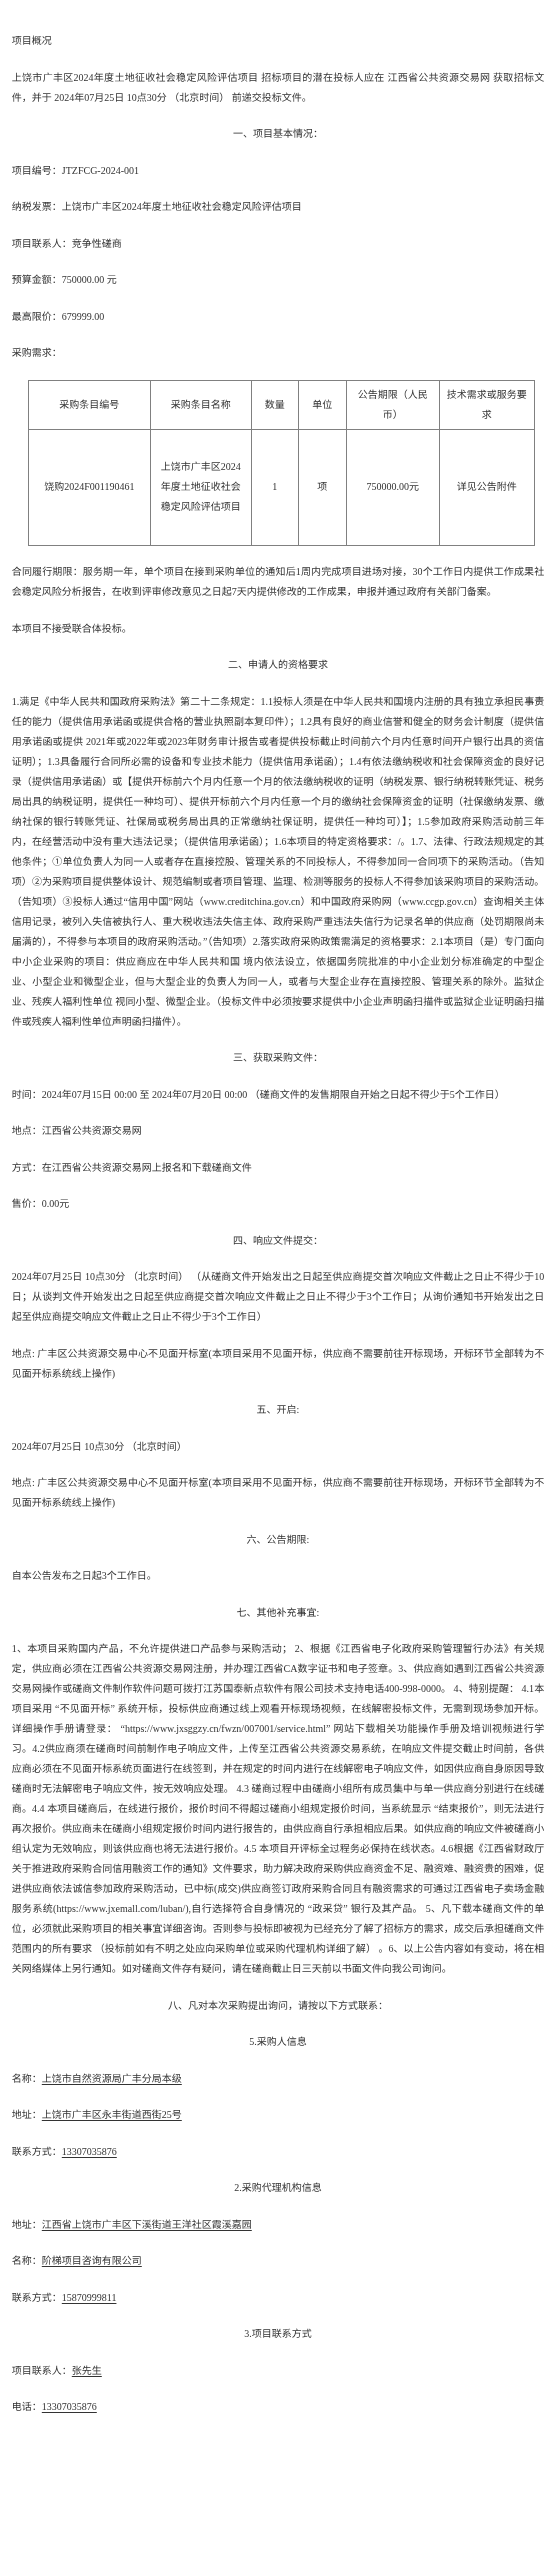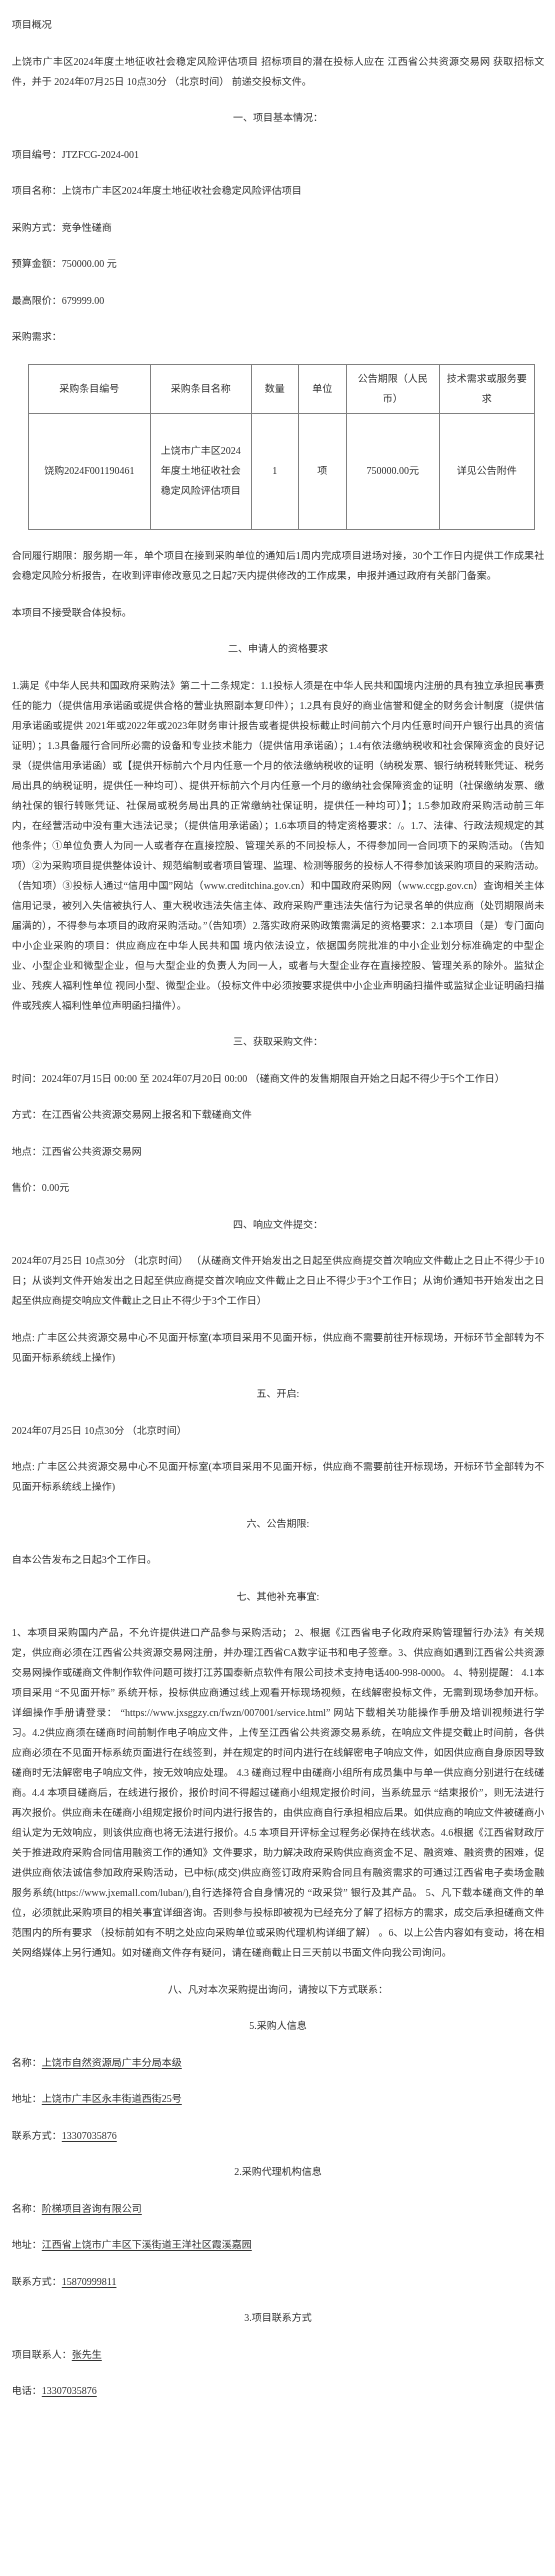--- a/index.html
+++ b/index.html
@@ -7,21 +7,21 @@
     width:556px;
     font-family:"Liberation Serif","DejaVu Serif",serif;
     color:#333333;
   }
   .doc{
     padding:15.3px 11.8px 20px 11.8px;
     font-size:10px;
     line-height:20px;
     text-align:justify;
   }
-  .doc > :first-child{margin-top:0;}
+  .doc > :first-child{margin-top:16px;}
   p{margin:16.5px 0;}
   p.heading{text-align:center;}
   .uval{
     text-decoration:underline;
     text-underline-offset:2.4px;
   }
   table.items{
     border-collapse:collapse;
     table-layout:fixed;
     width:506px;
@@ -41,22 +41,22 @@
   table.items tbody tr{height:116px;}
 </style>
 </head>
 <body>
 
 <div class="doc">
     <p>项目概况</p>
     <p>上饶市广丰区2024年度土地征收社会稳定风险评估项目 招标项目的潜在投标人应在 江西省公共资源交易网 获取招标文件，并于 2024年07月25日 10点30分 （北京时间） 前递交投标文件。</p>
     <p class="heading">一、项目基本情况：</p>
     <p>项目编号：JTZFCG-2024-001</p>
-    <p>项目名称：上饶市广丰区2024年度土地征收社会稳定风险评估项目</p>
-    <p>采购方式：竞争性磋商</p>
+    <p>纳税发票：上饶市广丰区2024年度土地征收社会稳定风险评估项目</p>
+    <p>项目联系人：竞争性磋商</p>
     <p>预算金额：750000.00 元</p>
     <p>最高限价：679999.00</p>
     <p>采购需求：</p>
     <table class="items">
       <colgroup>
         <col style="width: 122px;">
         <col style="width: 101px;">
         <col style="width: 47px;">
         <col style="width: 48px;">
         <col style="width: 93px;">
@@ -82,39 +82,39 @@
           <td>详见公告附件</td>
         </tr>
       </tbody>
     </table>
     <p>合同履行期限：服务期一年，单个项目在接到采购单位的通知后1周内完成项目进场对接，30个工作日内提供工作成果社会稳定风险分析报告，在收到评审修改意见之日起7天内提供修改的工作成果，申报并通过政府有关部门备案。</p>
     <p>本项目不接受联合体投标。</p>
     <p class="heading">二、申请人的资格要求</p>
     <p>1.满足《中华人民共和国政府采购法》第二十二条规定：1.1投标人须是在中华人民共和国境内注册的具有独立承担民事责任的能力（提供信用承诺函或提供合格的营业执照副本复印件）；1.2具有良好的商业信誉和健全的财务会计制度（提供信用承诺函或提供 2021年或2022年或2023年财务审计报告或者提供投标截止时间前六个月内任意时间开户银行出具的资信证明）；1.3具备履行合同所必需的设备和专业技术能力（提供信用承诺函）；1.4有依法缴纳税收和社会保障资金的良好记录（提供信用承诺函）或【提供开标前六个月内任意一个月的依法缴纳税收的证明（纳税发票、银行纳税转账凭证、税务局出具的纳税证明，提供任一种均可）、提供开标前六个月内任意一个月的缴纳社会保障资金的证明（社保缴纳发票、缴纳社保的银行转账凭证、社保局或税务局出具的正常缴纳社保证明，提供任一种均可）】；1.5参加政府采购活动前三年内，在经营活动中没有重大违法记录；（提供信用承诺函）；1.6本项目的特定资格要求：/。1.7、法律、行政法规规定的其他条件；①单位负责人为同一人或者存在直接控股、管理关系的不同投标人，不得参加同一合同项下的采购活动。（告知项）②为采购项目提供整体设计、规范编制或者项目管理、监理、检测等服务的投标人不得参加该采购项目的采购活动。（告知项）③投标人通过“信用中国”网站（www.creditchina.gov.cn）和中国政府采购网（www.ccgp.gov.cn）查询相关主体信用记录，被列入失信被执行人、重大税收违法失信主体、政府采购严重违法失信行为记录名单的供应商（处罚期限尚未届满的），不得参与本项目的政府采购活动。”（告知项）2.落实政府采购政策需满足的资格要求：2.1本项目（是）专门面向中小企业采购的项目：供应商应在中华人民共和国 境内依法设立，依据国务院批准的中小企业划分标准确定的中型企业、小型企业和微型企业，但与大型企业的负责人为同一人，或者与大型企业存在直接控股、管理关系的除外。监狱企业、残疾人福利性单位 视同小型、微型企业。（投标文件中必须按要求提供中小企业声明函扫描件或监狱企业证明函扫描件或残疾人福利性单位声明函扫描件）。</p>
     <p class="heading">三、获取采购文件：</p>
     <p>时间：2024年07月15日 00:00 至 2024年07月20日 00:00 （磋商文件的发售期限自开始之日起不得少于5个工作日）</p>
+    <p>地点：江西省公共资源交易网</p>
     <p>方式：在江西省公共资源交易网上报名和下载磋商文件</p>
-    <p>地点：江西省公共资源交易网</p>
     <p>售价：0.00元</p>
     <p class="heading">四、响应文件提交：</p>
     <p>2024年07月25日 10点30分 （北京时间） （从磋商文件开始发出之日起至供应商提交首次响应文件截止之日止不得少于10日；从谈判文件开始发出之日起至供应商提交首次响应文件截止之日止不得少于3个工作日；从询价通知书开始发出之日起至供应商提交响应文件截止之日止不得少于3个工作日）</p>
     <p>地点: 广丰区公共资源交易中心不见面开标室(本项目采用不见面开标，供应商不需要前往开标现场，开标环节全部转为不见面开标系统线上操作)</p>
     <p class="heading">五、开启:</p>
     <p>2024年07月25日 10点30分 （北京时间）</p>
     <p>地点: 广丰区公共资源交易中心不见面开标室(本项目采用不见面开标，供应商不需要前往开标现场，开标环节全部转为不见面开标系统线上操作)</p>
     <p class="heading">六、公告期限:</p>
     <p>自本公告发布之日起3个工作日。</p>
     <p class="heading">七、其他补充事宜:</p>
     <p>1、本项目采购国内产品，不允许提供进口产品参与采购活动； 2、根据《江西省电子化政府采购管理暂行办法》有关规定，供应商必须在江西省公共资源交易网注册，并办理江西省CA数字证书和电子签章。3、供应商如遇到江西省公共资源交易网操作或磋商文件制作软件问题可拨打江苏国泰新点软件有限公司技术支持电话400-998-0000。 4、特别提醒： 4.1本项目采用 “不见面开标” 系统开标，投标供应商通过线上观看开标现场视频，在线解密投标文件，无需到现场参加开标。详细操作手册请登录： “https://www.jxsggzy.cn/fwzn/007001/service.html” 网站下载相关功能操作手册及培训视频进行学习。4.2供应商须在磋商时间前制作电子响应文件，上传至江西省公共资源交易系统，在响应文件提交截止时间前，各供应商必须在不见面开标系统页面进行在线签到，并在规定的时间内进行在线解密电子响应文件，如因供应商自身原因导致磋商时无法解密电子响应文件，按无效响应处理。 4.3 磋商过程中由磋商小组所有成员集中与单一供应商分别进行在线磋商。4.4 本项目磋商后，在线进行报价，报价时间不得超过磋商小组规定报价时间，当系统显示 “结束报价”，则无法进行再次报价。供应商未在磋商小组规定报价时间内进行报告的，由供应商自行承担相应后果。如供应商的响应文件被磋商小组认定为无效响应，则该供应商也将无法进行报价。4.5 本项目开评标全过程务必保持在线状态。4.6根据《江西省财政厅关于推进政府采购合同信用融资工作的通知》文件要求，助力解决政府采购供应商资金不足、融资难、融资贵的困难，促进供应商依法诚信参加政府采购活动，已中标(成交)供应商签订政府采购合同且有融资需求的可通过江西省电子卖场金融服务系统(https://www.jxemall.com/luban/),自行选择符合自身情况的 “政采贷” 银行及其产品。 5、凡下载本磋商文件的单位，必须就此采购项目的相关事宜详细咨询。否则参与投标即被视为已经充分了解了招标方的需求，成交后承担磋商文件范围内的所有要求 （投标前如有不明之处应向采购单位或采购代理机构详细了解） 。6、以上公告内容如有变动，将在相关网络媒体上另行通知。如对磋商文件存有疑问，请在磋商截止日三天前以书面文件向我公司询问。</p>
     <p class="heading">八、凡对本次采购提出询问，请按以下方式联系：</p>
     <p class="heading">5.采购人信息</p>
     <p><span>名称：</span><span class="uval">上饶市自然资源局广丰分局本级</span></p>
     <p><span>地址：</span><span class="uval">上饶市广丰区永丰街道西街25号</span></p>
     <p><span>联系方式：</span><span class="uval">13307035876</span></p>
     <p class="heading">2.采购代理机构信息</p>
+    <p><span>地址：</span><span class="uval">江西省上饶市广丰区下溪街道王洋社区霞溪嘉园</span></p>
     <p><span>名称：</span><span class="uval">阶梯项目咨询有限公司</span></p>
-    <p><span>地址：</span><span class="uval">江西省上饶市广丰区下溪街道王洋社区霞溪嘉园</span></p>
     <p><span>联系方式：</span><span class="uval">15870999811</span></p>
     <p class="heading">3.项目联系方式</p>
     <p><span>项目联系人：</span><span class="uval">张先生</span></p>
     <p><span>电话：</span><span class="uval">13307035876</span></p>
   </div>
 
 
 </body></html>

